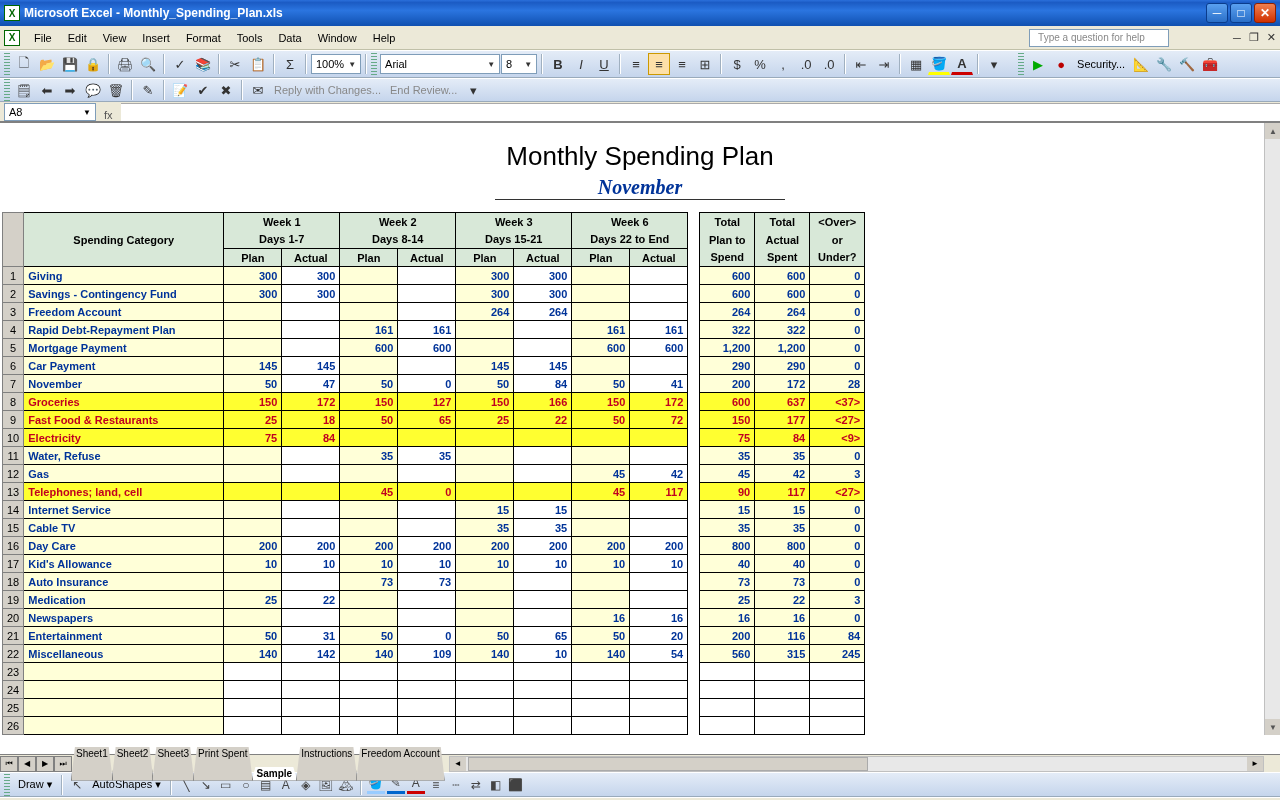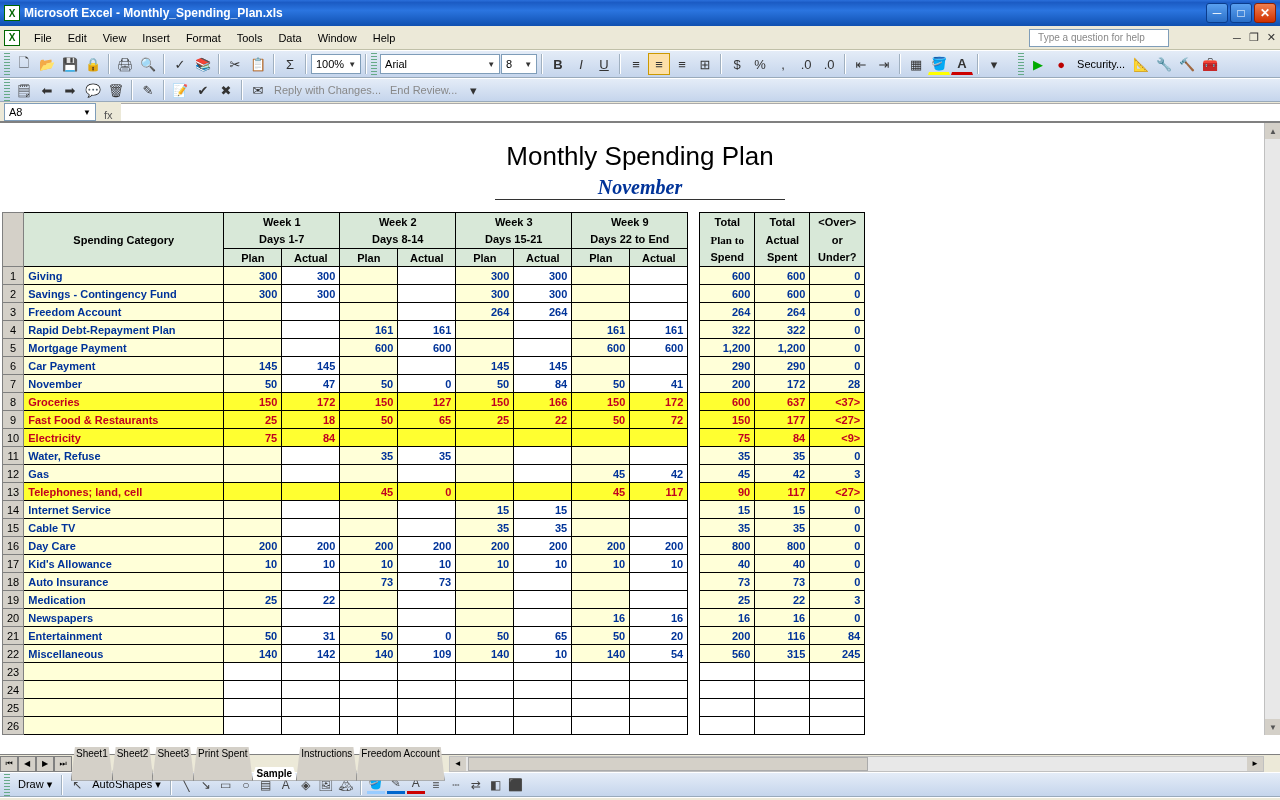--- a/index.html
+++ b/index.html
@@ -222,32 +222,32 @@
     <h1>Monthly Spending Plan</h1>
     <h2>November</h2>
     <table class="plan" id="plantable">
         <tbody>
           <tr>
             <td class="rownum" rowspan="3" style="background: rgb(212, 208, 200);"></td>
             <th class="hdr" rowspan="3" style="width: 200px;">Spending Category</th>
             <th class="hdr hdrtop" colspan="2">Week 1</th>
             <th class="hdr hdrtop" colspan="2">Week 2</th>
             <th class="hdr hdrtop" colspan="2">Week 3</th>
-            <th class="hdr hdrtop" colspan="2">Week 9</th>
+            <th class="hdr hdrtop" colspan="2">Week 6</th>
             <td class="gap" rowspan="3"></td>
             <th class="hdr hdrtop" style="width: 55px;">Total</th>
             <th class="hdr hdrtop" style="width: 55px;">Total</th>
             <th class="hdr hdrtop" style="width: 55px;">&lt;Over&gt;</th>
           </tr>
           <tr>
             <th class="hdr hdrbot" colspan="2">Days 1-7</th>
             <th class="hdr hdrbot" colspan="2">Days 8-14</th>
             <th class="hdr hdrbot" colspan="2">Days 15-21</th>
             <th class="hdr hdrbot" colspan="2">Days 22 to End</th>
-            <th class="hdr" style="border-top: none; border-bottom: none; font-family: Liberation Serif, serif;">Plan to</th>
+            <th class="hdr" style="border-top: none; border-bottom: none;">Plan to</th>
             <th class="hdr" style="border-top: none; border-bottom: none;">Actual</th>
             <th class="hdr" style="border-top: none; border-bottom: none;">or</th>
           </tr>
           <tr>
             <th class="hdr" style="width: 58px;">Plan</th>
             <th class="hdr" style="width: 58px;">Actual</th>
             <th class="hdr" style="width: 58px;">Plan</th>
             <th class="hdr" style="width: 58px;">Actual</th>
             <th class="hdr" style="width: 58px;">Plan</th>
             <th class="hdr" style="width: 58px;">Actual</th>

